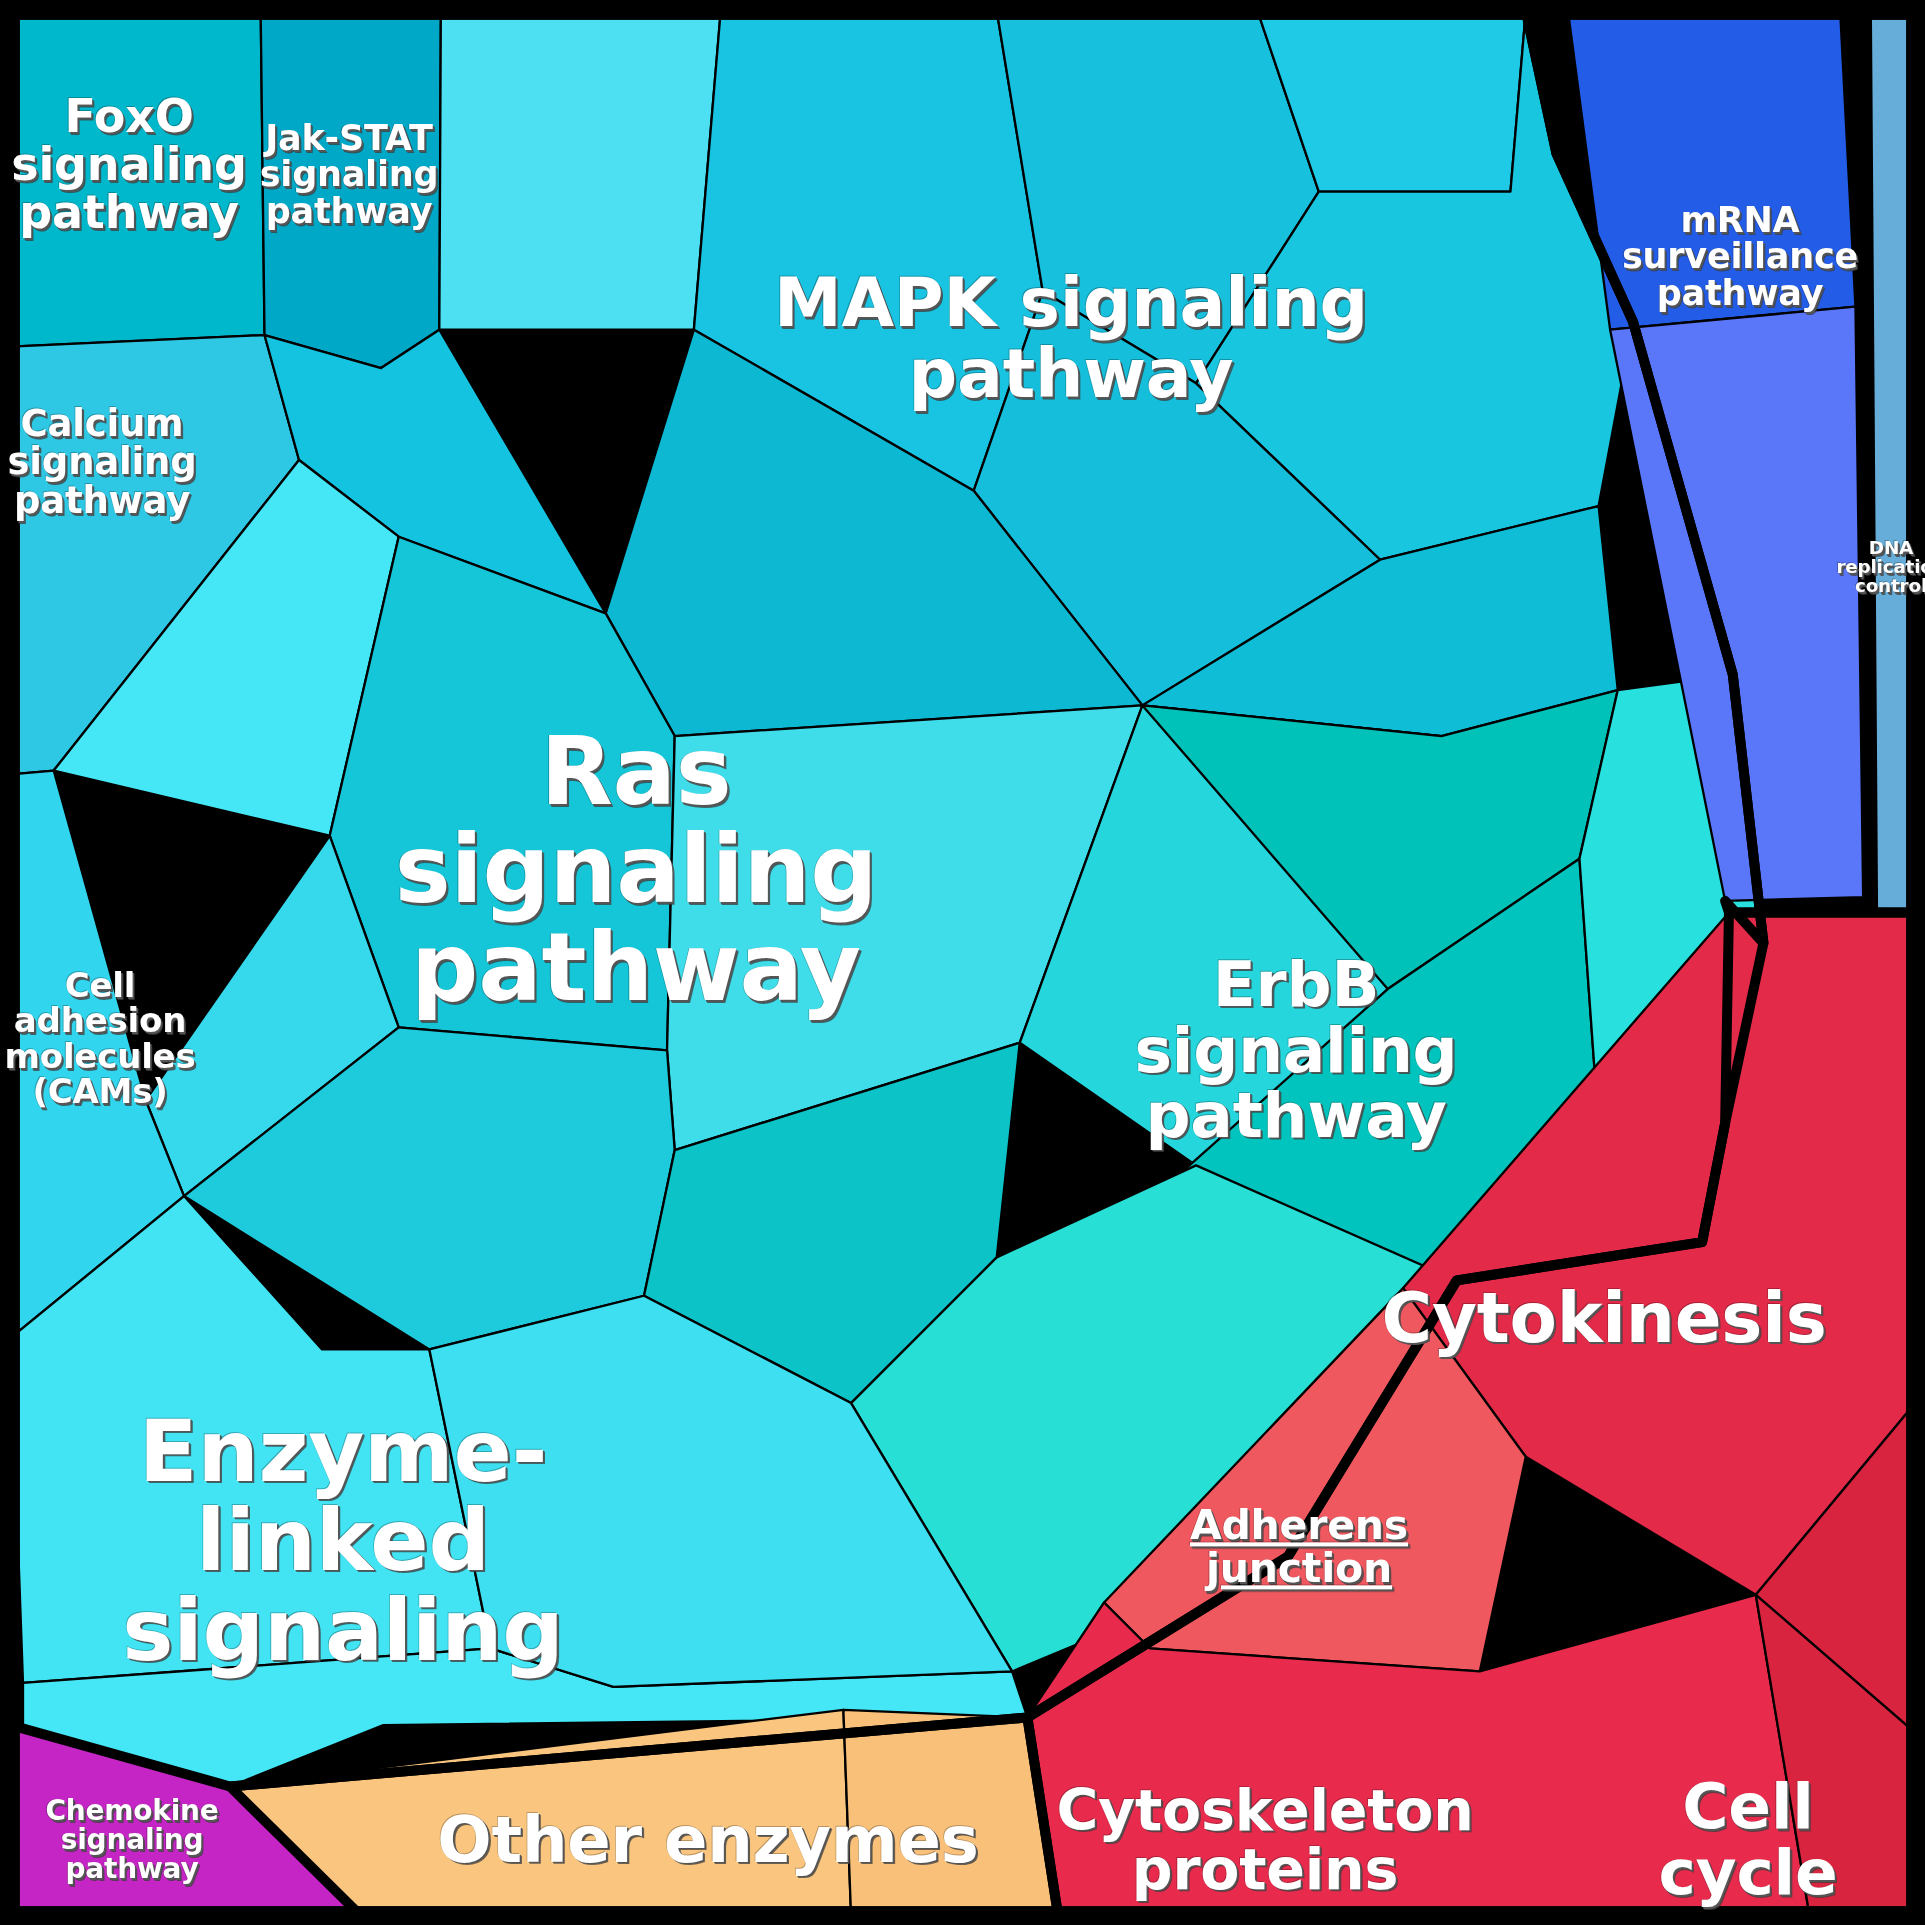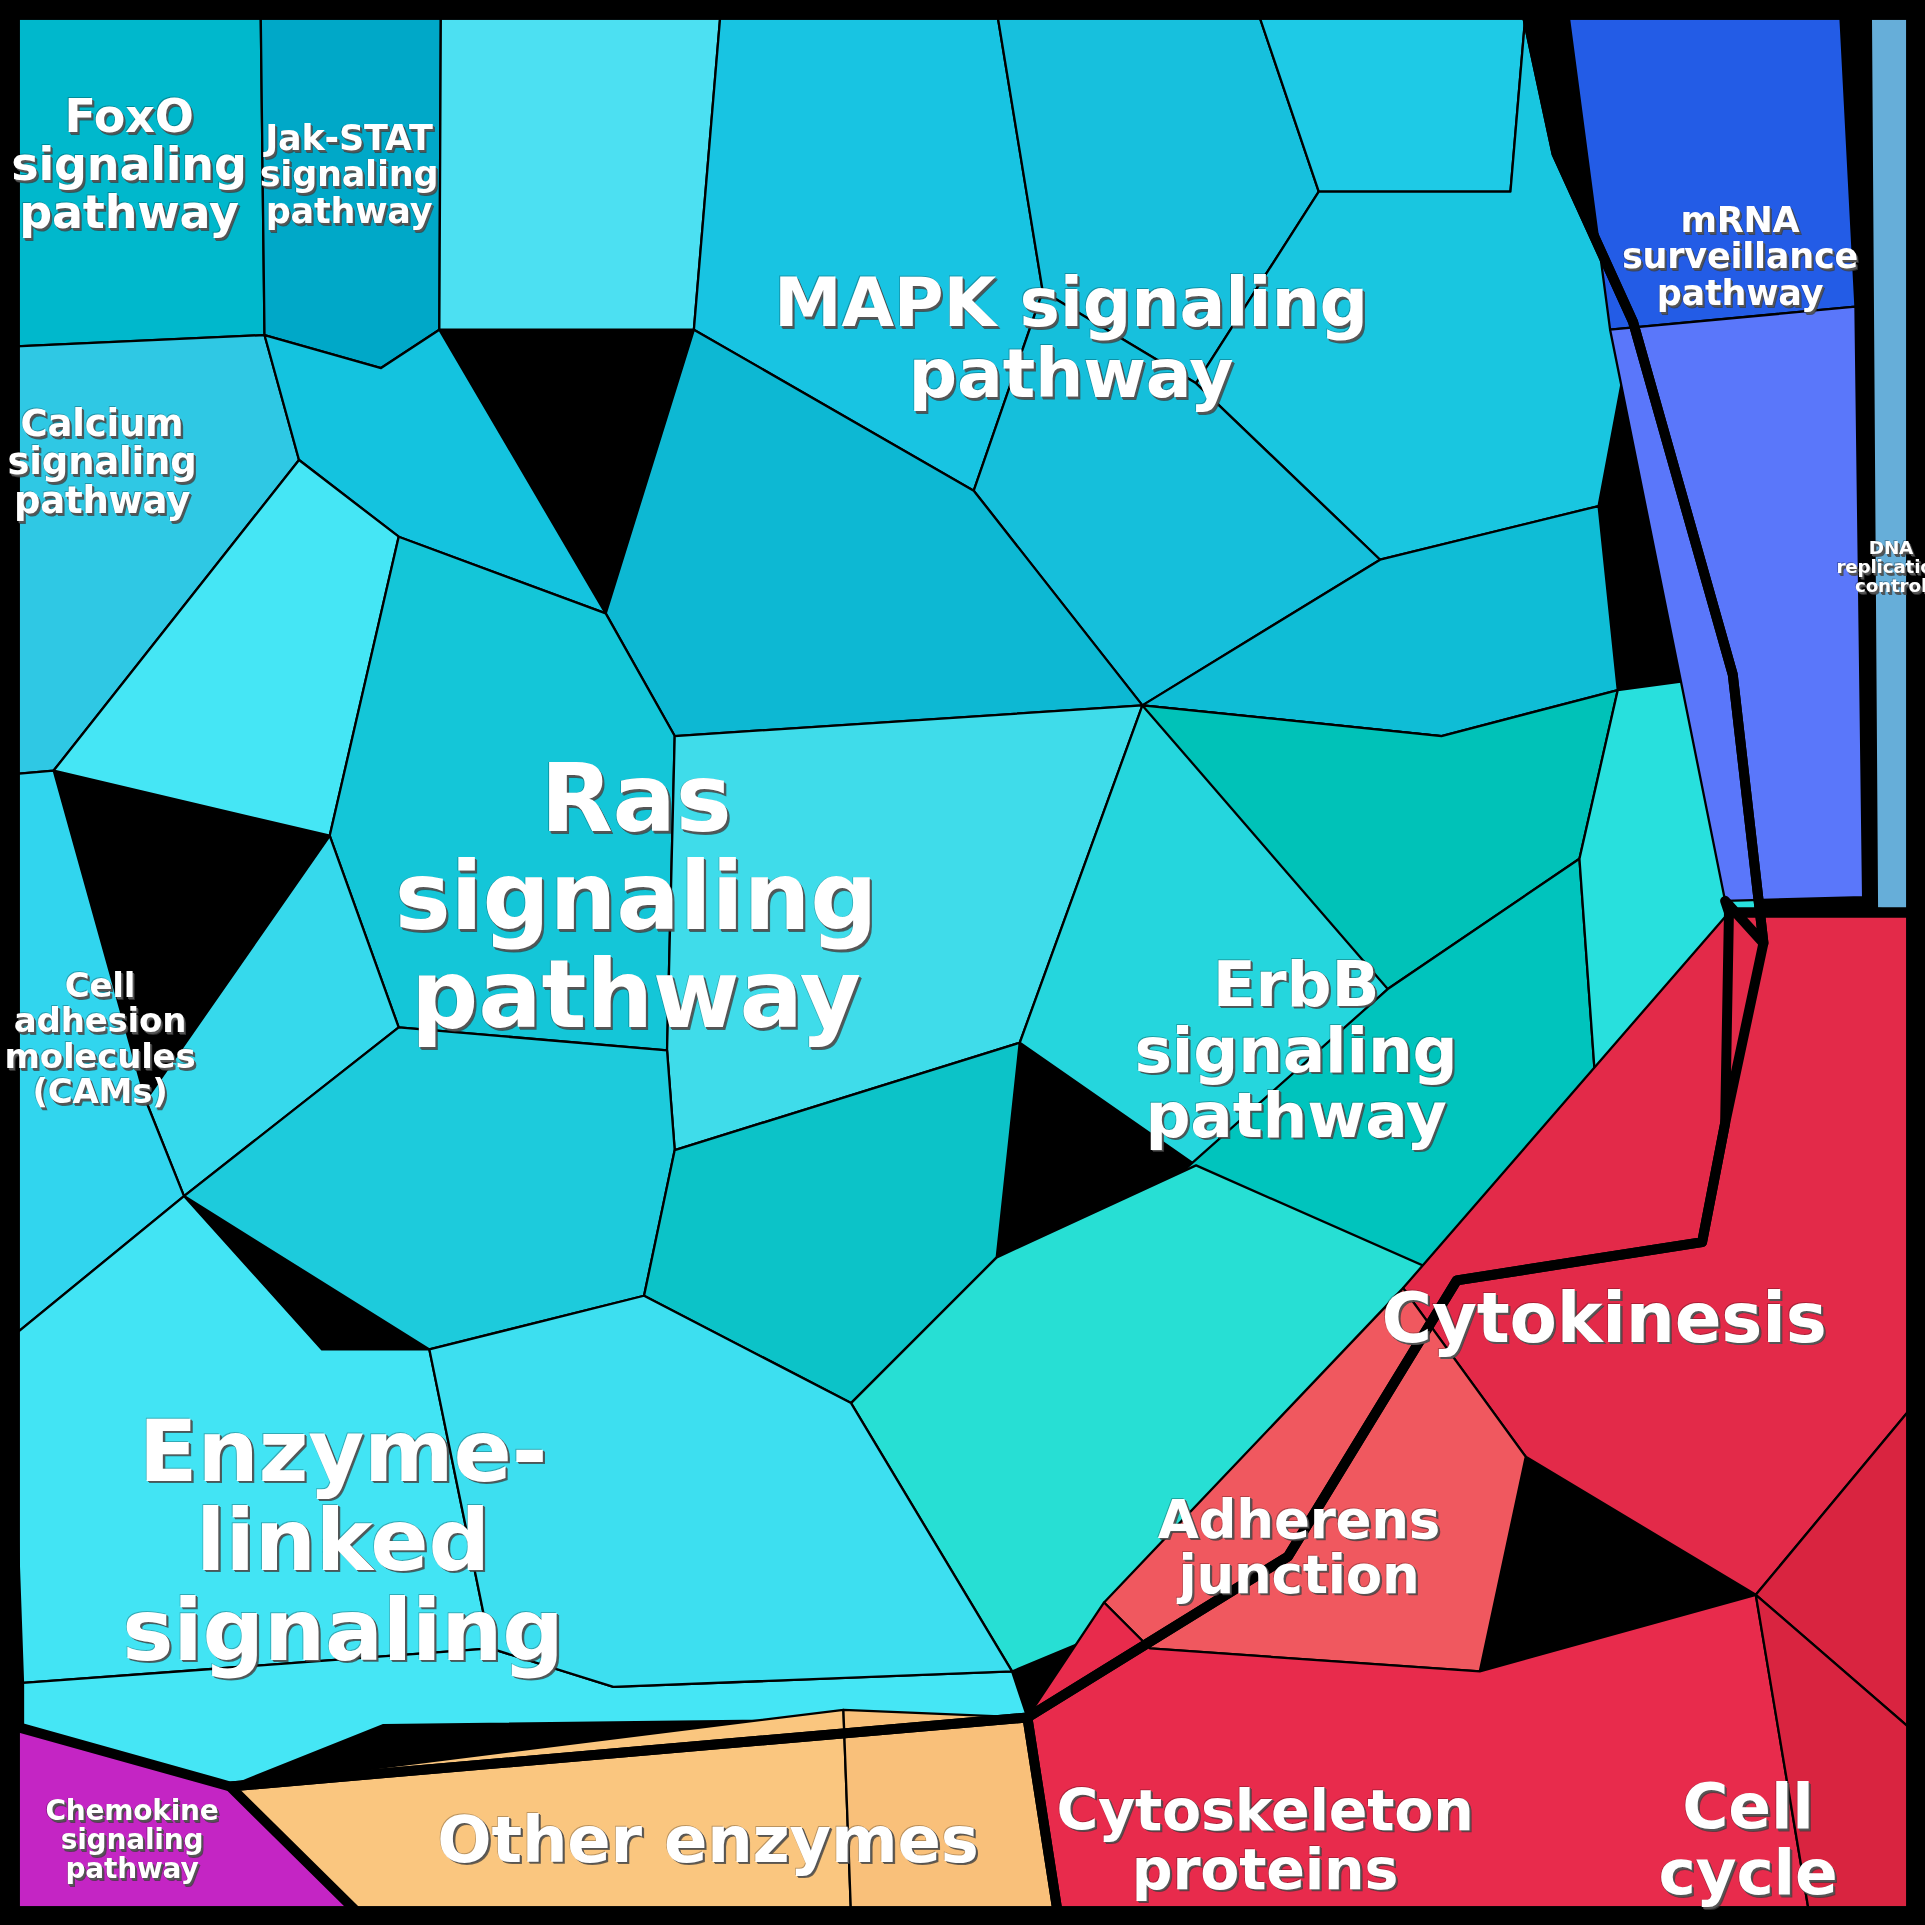--- a/index.html
+++ b/index.html
@@ -91,39 +91,39 @@
 signaling
 pathway</div>
       <div class="lbl" style="left: 349px; top: 175px; font-size: 35px;">Jak-STAT
 signaling
 pathway</div>
       <div class="lbl" style="left: 1071px; top: 307px; font-size: 68px; margin-top: 32px;">MAPK signaling
 pathway</div>
       <div class="lbl" style="left: 102px; top: 463px; font-size: 37px;">Calcium
 signaling
 pathway</div>
-      <div class="lbl" style="left: 636px; top: 870px; font-size: 94px; margin-top: 27px;">Ras
+      <div class="lbl" style="left: 636px; top: 870px; font-size: 94px;">Ras
 signaling
 pathway</div>
       <div class="lbl" style="left: 1296px; top: 1050px; font-size: 63px;">ErbB
 signaling
 pathway</div>
       <div class="lbl" style="left: 100px; top: 1039px; font-size: 34px;">Cell
 adhesion
 molecules
 (CAMs)</div>
       <div class="lbl" style="left: 343px; top: 1541px; font-size: 86px;">Enzyme-
 linked
 signaling</div>
       <div class="lbl" style="left: 132px; top: 1840px; font-size: 28px;">Chemokine
 signaling
 pathway</div>
       <div class="lbl" style="left: 708px; top: 1840px; font-size: 64px;">Other enzymes</div>
       <div class="lbl" style="left: 1604px; top: 1319px; font-size: 69px;">Cytokinesis</div>
-      <div class="lbl" style="left: 1299px; top: 1547px; font-size: 53px;">Adherens
+      <div class="lbl" style="left: 1299px; top: 1547px; font-size: 41px; text-decoration: underline;">Adherens
 junction</div>
       <div class="lbl" style="left: 1265px; top: 1840px; font-size: 57px;">Cytoskeleton
 proteins</div>
       <div class="lbl" style="left: 1748px; top: 1840px; font-size: 63px;">Cell
 cycle</div>
       <div class="lbl" style="left: 1740px; top: 257px; font-size: 35px;">mRNA
 surveillance
 pathway</div>
       <div class="lbl" style="left: 1891px; top: 567px; font-size: 18.4px;">DNA
 replication

